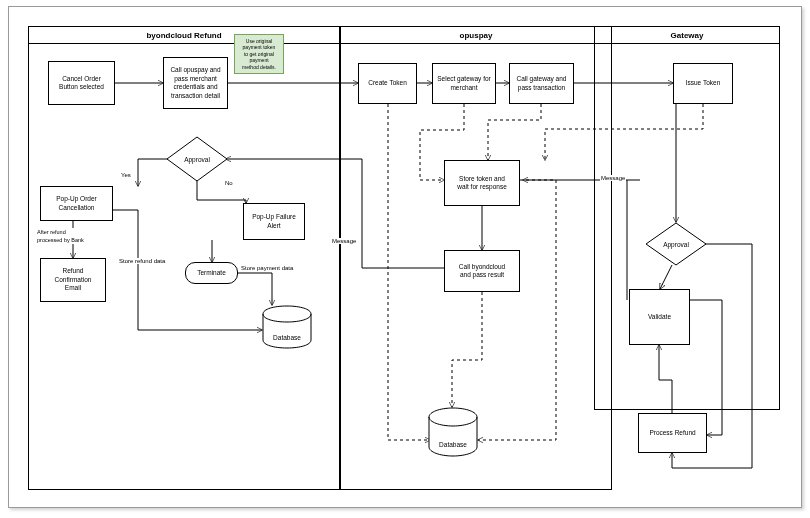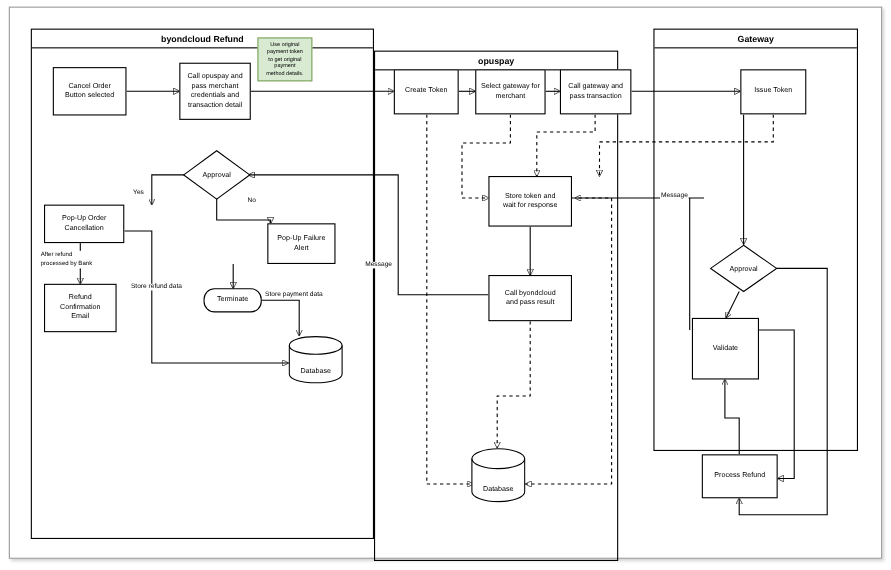--- a/index.html
+++ b/index.html
@@ -160,21 +160,21 @@
 <body>
 
 <div id="canvas">
   <div class="frame"></div>
 
   <div class="diagram">
 
     <div class="lane" style="left:28px; top:26px; width:312px; height:464px;">
       <div class="lane-title">byondcloud Refund</div>
     </div>
-    <div class="lane" style="left:340px; top:26px; width:222px; height:464px;margin-top:20px;">
+    <div class="lane" style="left:340px; top:26px; width:272px; height:464px;">
       <div class="lane-title">opuspay</div>
     </div>
     <div class="lane" style="left:594px; top:26px; width:186px; height:384px;">
       <div class="lane-title">Gateway</div>
     </div>
 
     <svg class="lines" viewBox="0 0 810 518">
       <defs>
         <marker id="arrow" viewBox="0 0 10 10" refX="9" refY="5" markerWidth="6" markerHeight="6" orient="auto-start-reverse">
           <path d="M 0 0 L 10 5 L 0 10 z" fill="#000000" stroke="none"></path>

